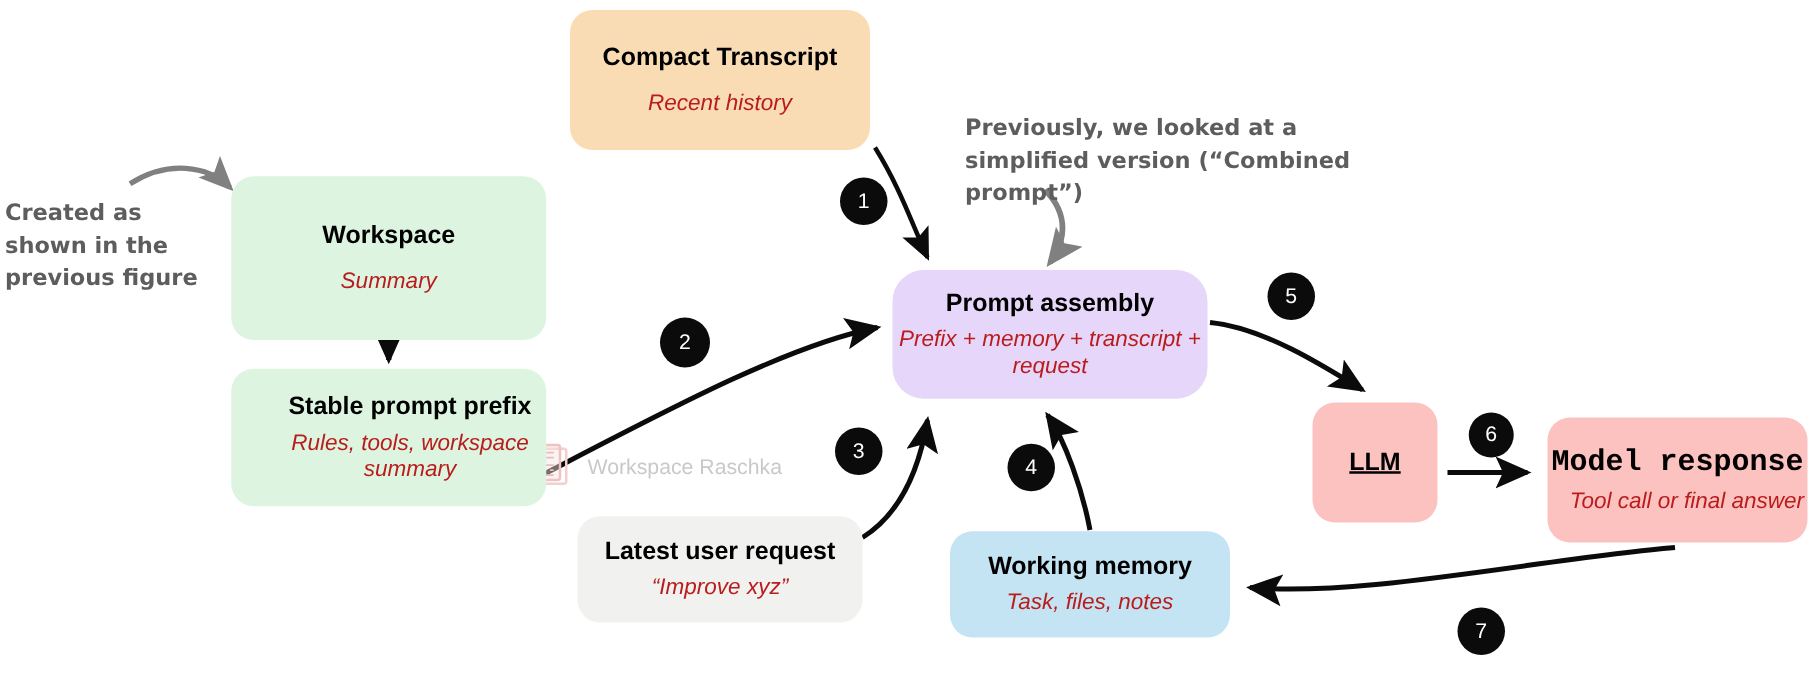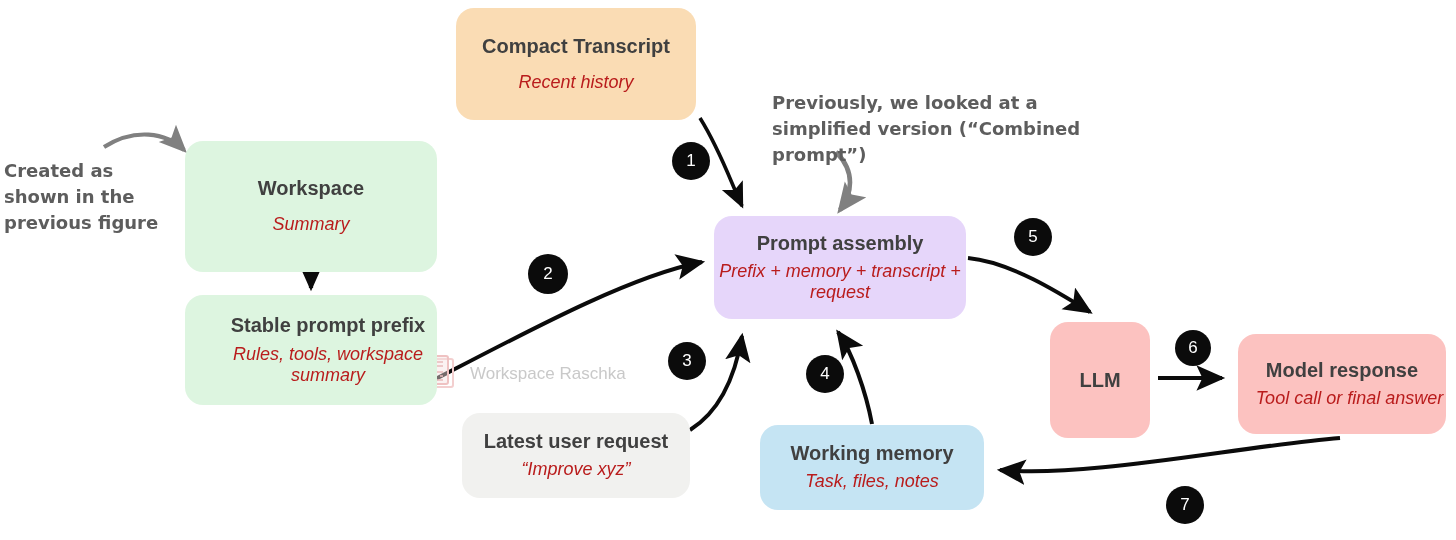--- a/index.html
+++ b/index.html
@@ -9,48 +9,48 @@
     overflow:hidden;position:relative;
   }
   #stage{position:absolute;left:0;top:0;width:1456px;height:540px;}
 
   .box{
     position:absolute;box-sizing:border-box;
     display:flex;flex-direction:column;align-items:center;justify-content:center;
     text-align:center;border-radius:18px;z-index:3;
   }
   .box .t{
-    font-weight:bold;color:#404040;line-height:1.15;
+    font-weight:bold;color:#000000;line-height:1.15;
   }
   .box .s{
     font-style:italic;color:#b91c1c;line-height:1.18;
   }
 
   
   #box-compact-transcript{left:456px;top:8px;width:240px;height:112px;background:#fadcb4;}
   #box-compact-transcript .t{font-size:20px;}
   #box-compact-transcript .s{font-size:18px;margin-top:14px;}
 
   #box-workspace{left:185px;top:141px;width:252px;height:131px;background:#ddf5e0;}
   #box-workspace .t{font-size:20px;}
   #box-workspace .s{font-size:18px;margin-top:14px;}
 
   #box-stable-prefix{left:185px;top:295px;width:252px;height:110px;background:#ddf5e0;padding-left:34px;}
   #box-stable-prefix .t{font-size:20px;}
   #box-stable-prefix .s{font-size:18px;margin-top:7px;}
 
-  #box-prompt-assembly{left:714px;top:216px;width:252px;height:103px;background:#e6d6fa;}
+  #box-prompt-assembly{left:714px;top:216px;width:252px;height:103px;background:#e6d6fa;border-radius:25px;}
   #box-prompt-assembly .t{font-size:20px;}
   #box-prompt-assembly .s{font-size:18px;margin-top:6px;}
 
-  #box-llm{left:1050px;top:322px;width:100px;height:116px;background:#fcc2c0;}
+  #box-llm{left:1050px;top:322px;width:100px;height:96px;background:#fcc2c0;text-decoration:underline;}
   #box-llm .t{font-size:20px;}
 
   #box-model-response{left:1238px;top:334px;width:208px;height:100px;background:#fcc2c0;}
-  #box-model-response .t{font-size:20px;}
+  #box-model-response .t{font-size:24px;font-family:Liberation Mono, monospace;}
   #box-model-response .s{font-size:18px;margin-top:6px;margin-left:15px;}
 
   #box-latest-request{left:462px;top:413px;width:228px;height:85px;background:#f1f1ef;}
   #box-latest-request .t{font-size:20px;}
   #box-latest-request .s{font-size:18px;margin-top:6px;}
 
   #box-working-memory{left:760px;top:425px;width:224px;height:85px;background:#c5e4f3;}
   #box-working-memory .t{font-size:20px;}
   #box-working-memory .s{font-size:18px;margin-top:6px;}
 

